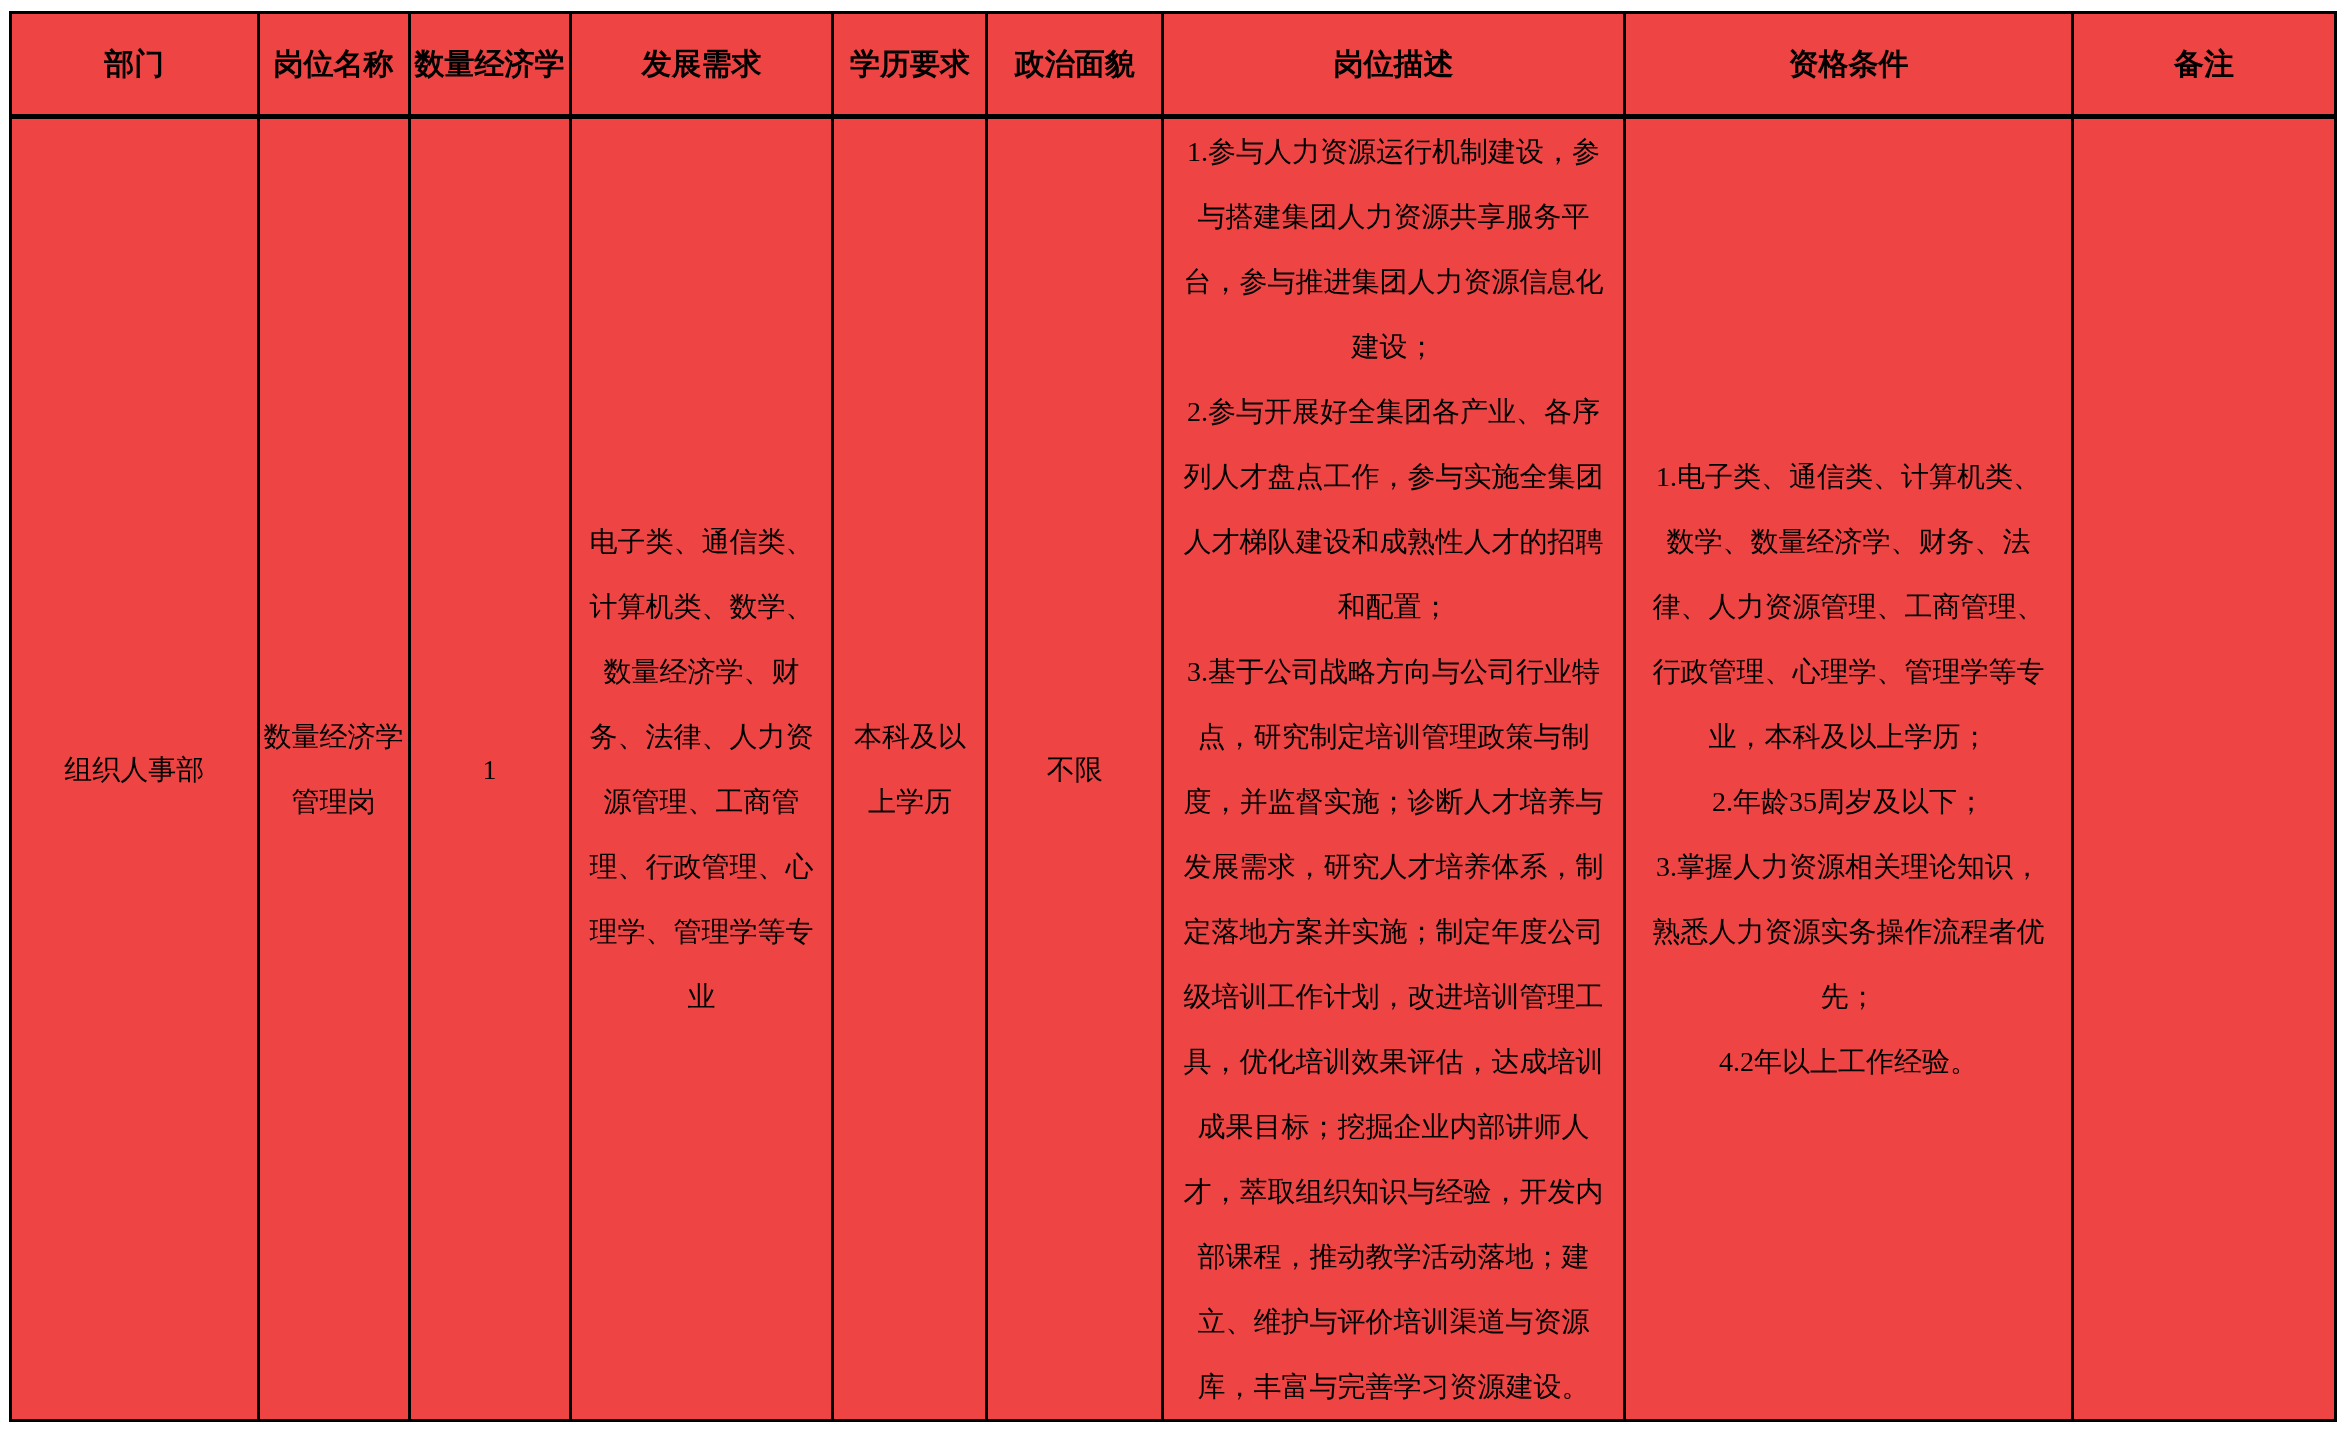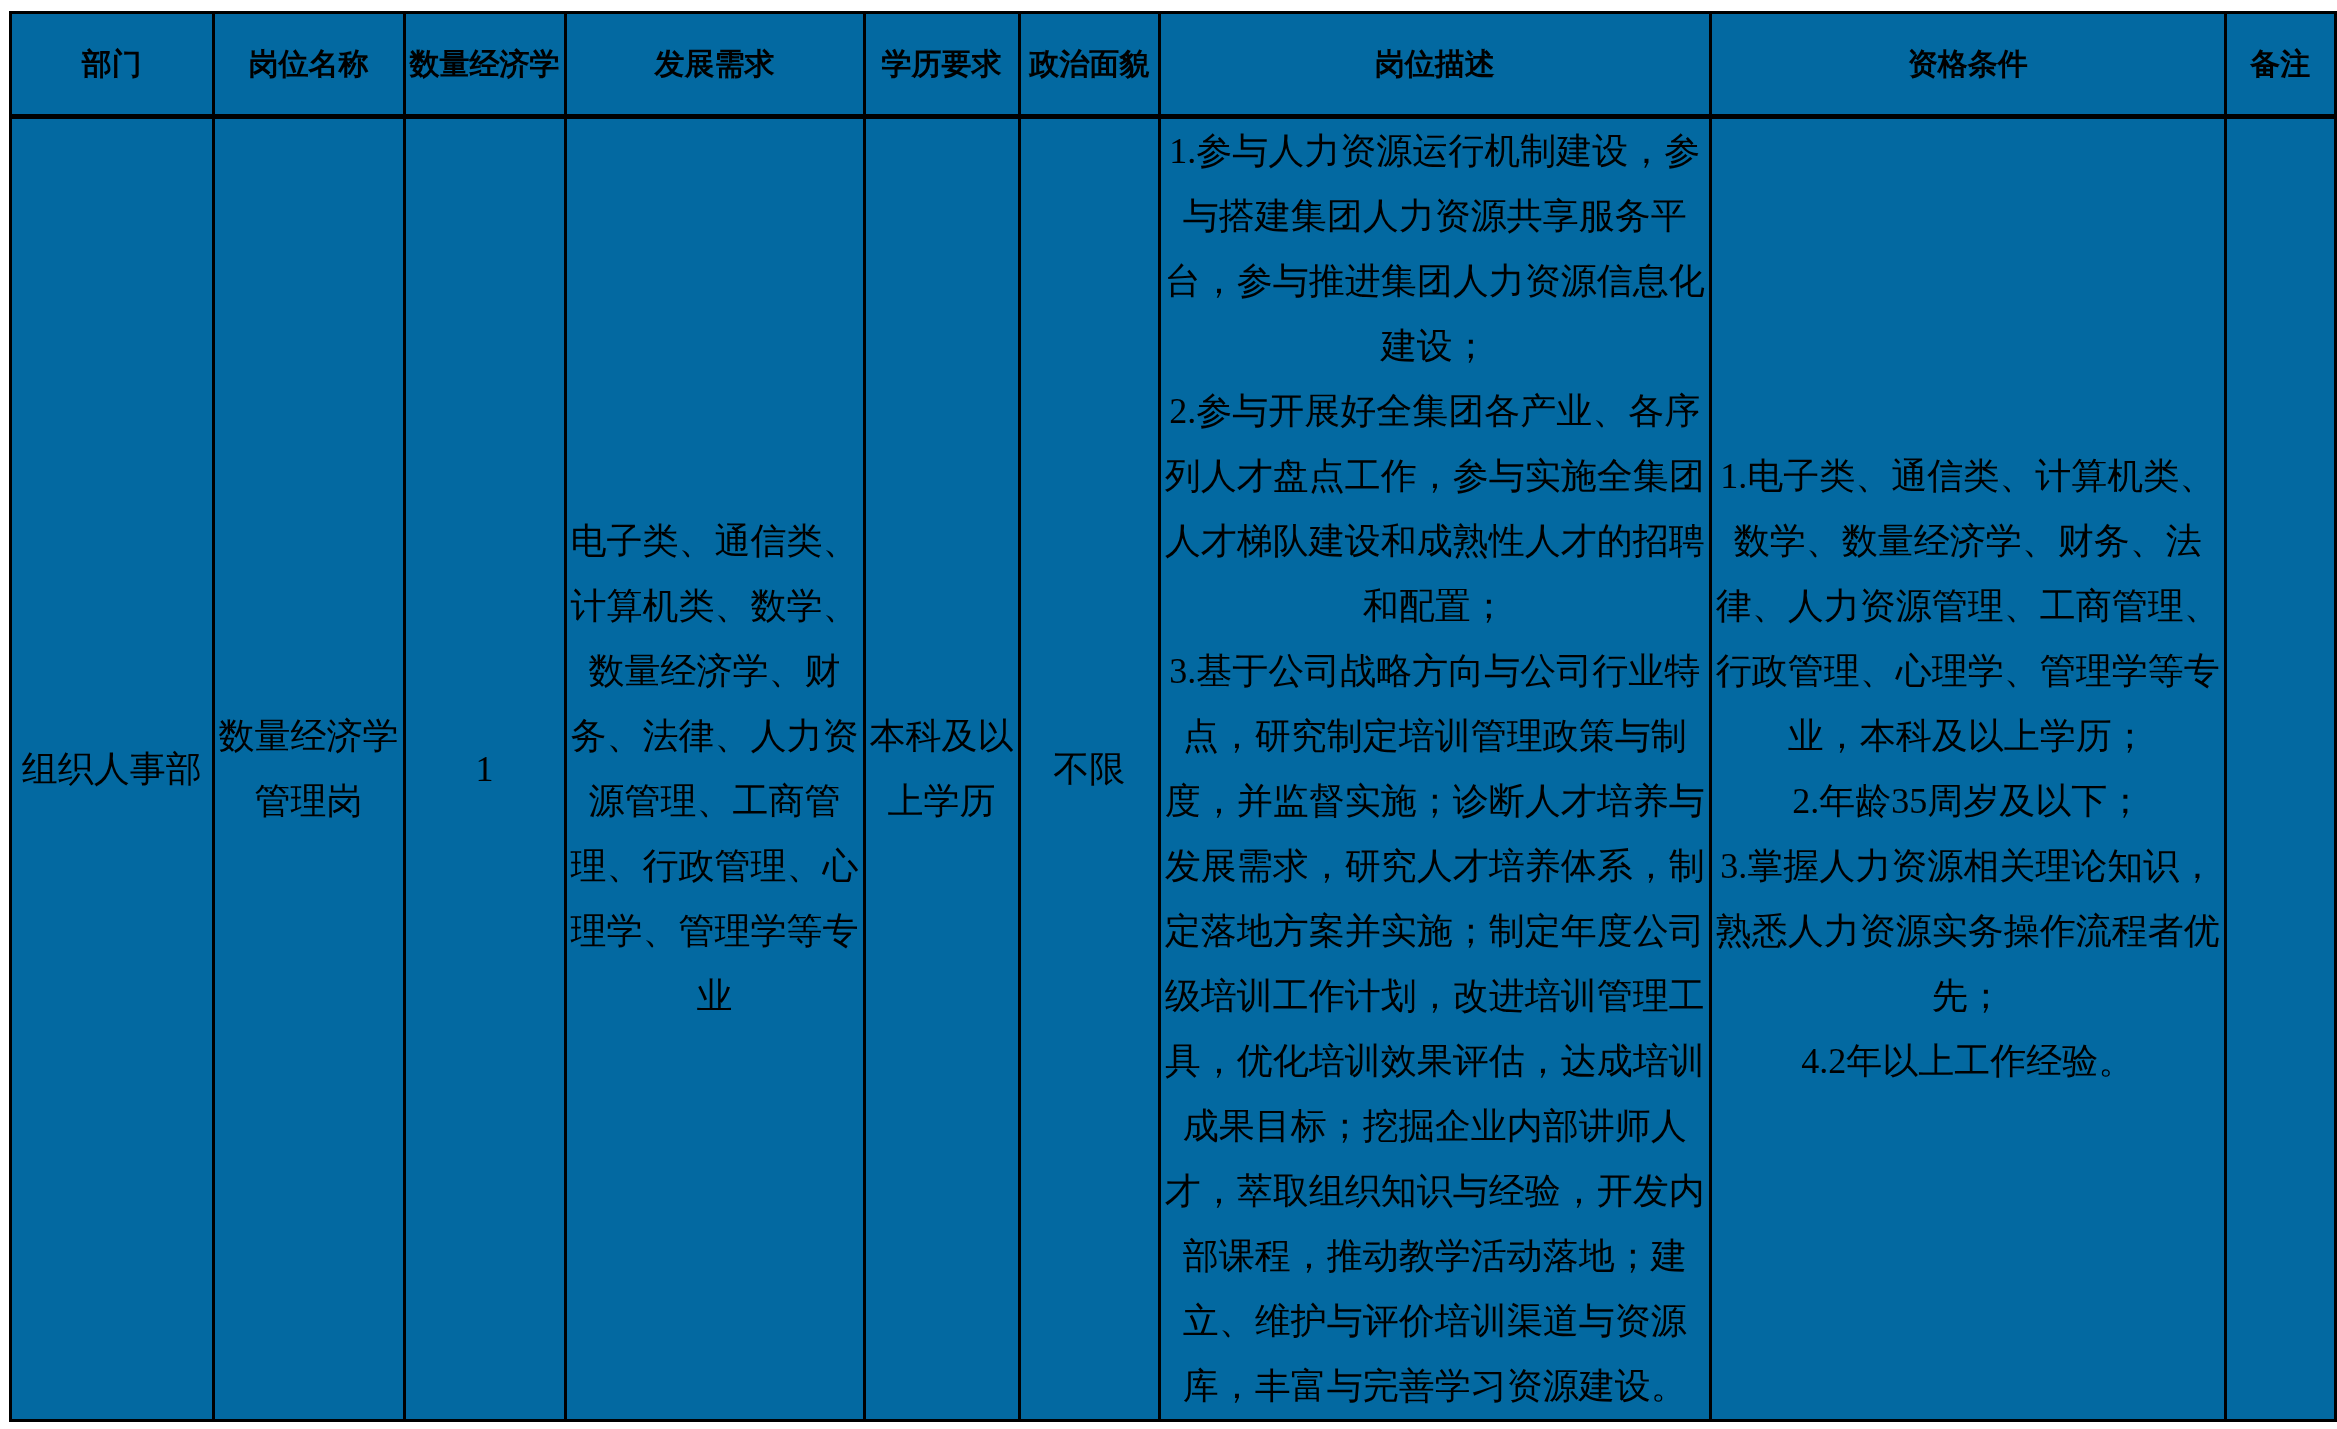--- a/index.html
+++ b/index.html
@@ -19,21 +19,21 @@
     width: 2337px;
     height: 1429px;
     background: #ffffff;
   }
   table.job-table {
     position: absolute;
     left: 9px;
     top: 11px;
     border-collapse: collapse;
     table-layout: fixed;
-    background: #0369a1;
+    background: #ef4444;
     border: 3px solid #000000;
   }
   th, td {
     border: 3px solid #000000;
     box-sizing: border-box;
     text-align: center;
     vertical-align: middle;
     white-space: pre;
     overflow: hidden;
     padding: 0 4px;
@@ -44,21 +44,21 @@
   thead th {
     font-weight: bold;
     font-size: 30px;
     line-height: 34px;
     border-bottom: 5px solid #000000;
   }
   tbody tr {
     height: 1300px;
   }
   tbody td {
-    font-size: 36px;
+    font-size: 28px;
     line-height: 65px;
     padding: 0 4px;
   }
 </style>
 </head>
 <body>
 
 <div class="page">
   <table class="job-table">
     <colgroup>

